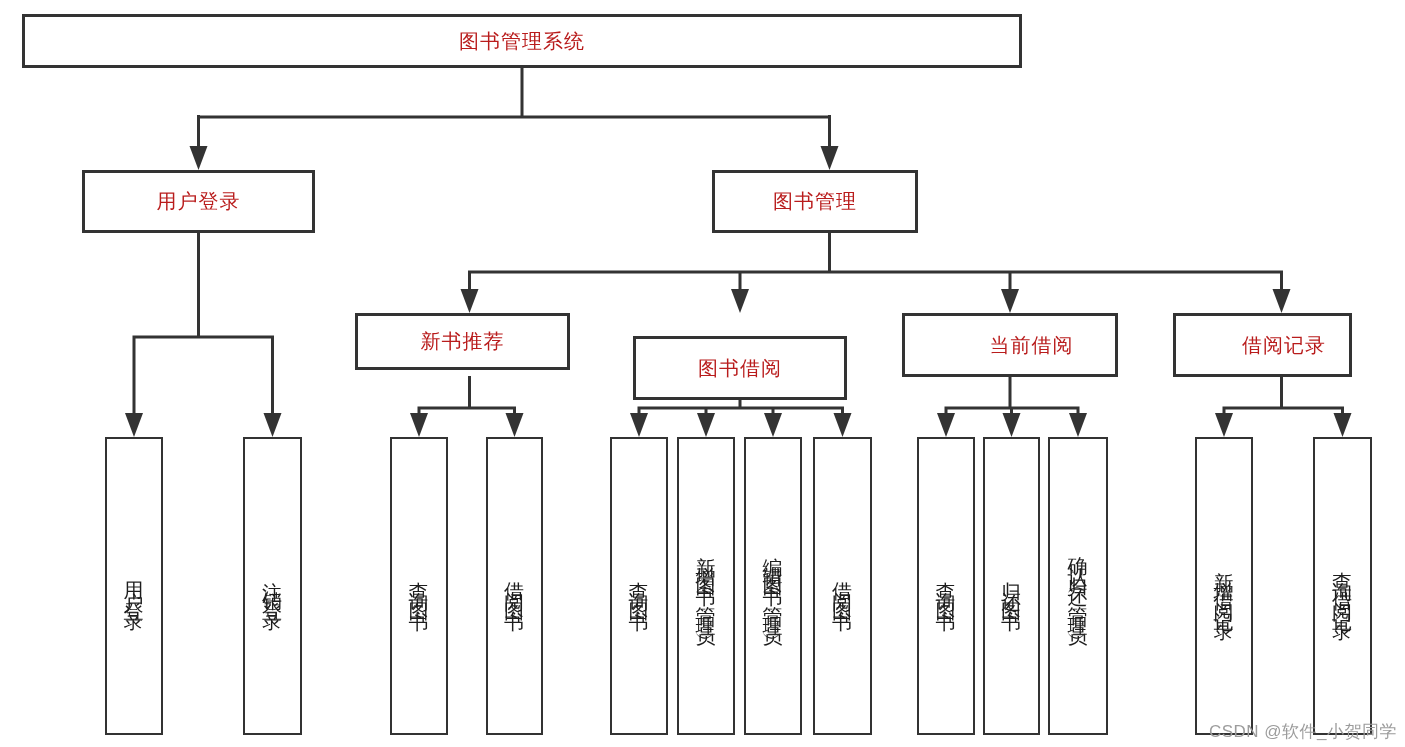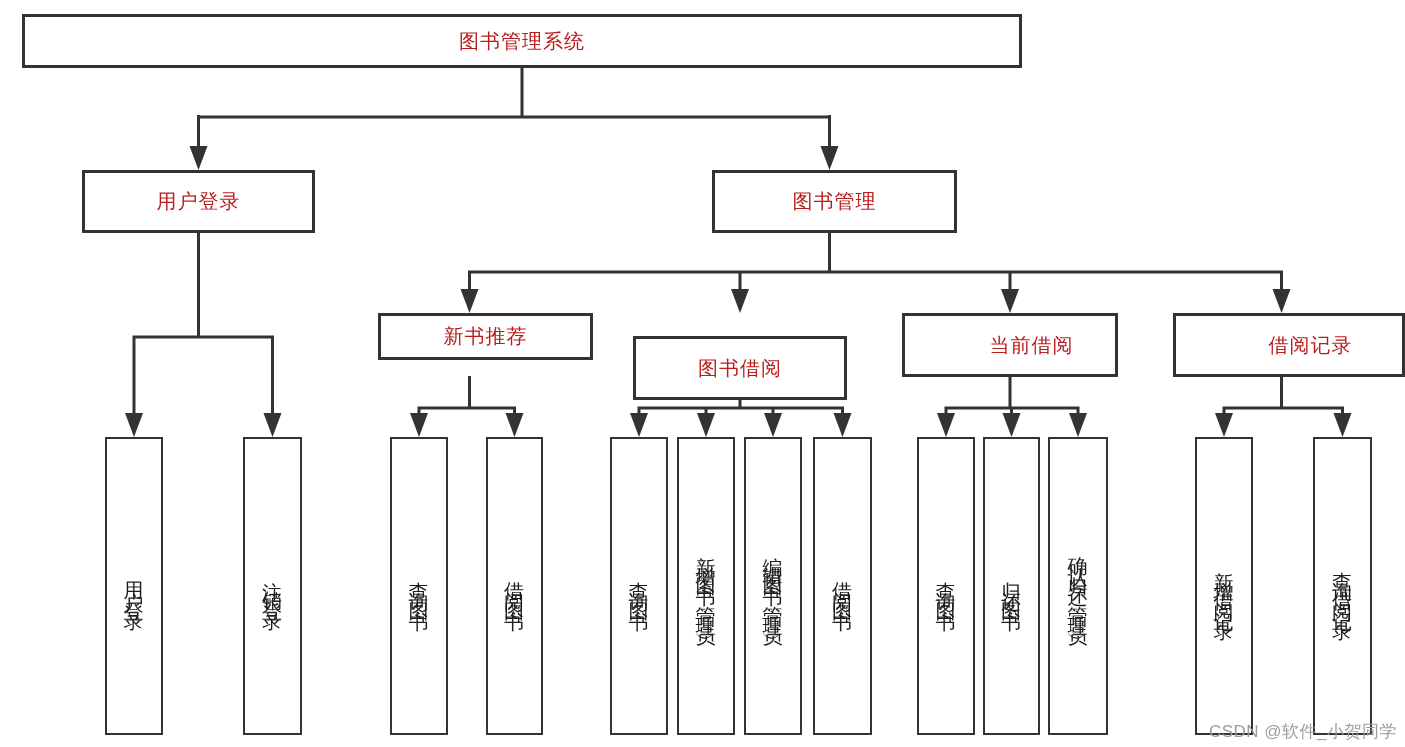--- a/index.html
+++ b/index.html
@@ -125,26 +125,26 @@
       <path d="M1002.5,413 L1020.5,413 L1011.5,437 Z"></path>
       <path d="M1069,413 L1087,413 L1078,437 Z"></path>
       <path d="M1215,413 L1233,413 L1224,437 Z"></path>
       <path d="M1333.5,413 L1351.5,413 L1342.5,437 Z"></path>
     </g>
   </svg>
 
   <div class="node root" style="left:22px; top:14px; width:1000px; height:54px;">图书管理系统</div>
 
   <div class="node" style="left:82px; top:170px; width:233px; height:63px;">用户登录</div>
-  <div class="node" style="left:712px; top:170px; width:245px; height:63px;">图书管理</div>
+  <div class="node" style="left:712px; top:170px; width:206px; height:63px;">图书管理</div>
 
-  <div class="node" style="left:378px; top:313px; width:215px; height:47px;">新书推荐</div>
+  <div class="node" style="left:355px; top:313px; width:215px; height:57px;">新书推荐</div>
   <div class="node" style="left:633px; top:313px; width:214px; height:64px;margin-top:23px;">图书借阅</div>
   <div class="node" style="left:902px; top:313px; width:216px; height:64px;padding-left:43px;">当前借阅</div>
-  <div class="node" style="left:1173px; top:313px; width:232px; height:64px;padding-left:43px;">借阅记录</div>
+  <div class="node" style="left:1173px; top:313px; width:179px; height:64px;padding-left:43px;">借阅记录</div>
 
   <div class="leaf" style="left:105px; width:58px;">
     <span class="v-text">用户登录</span>
   </div>
   <div class="leaf" style="left:243px; width:59px;">
     <span class="v-text">注销登录</span>
   </div>
 
   <div class="leaf" style="left:390px; width:58px;">
     <span class="v-text">查询图书</span>

